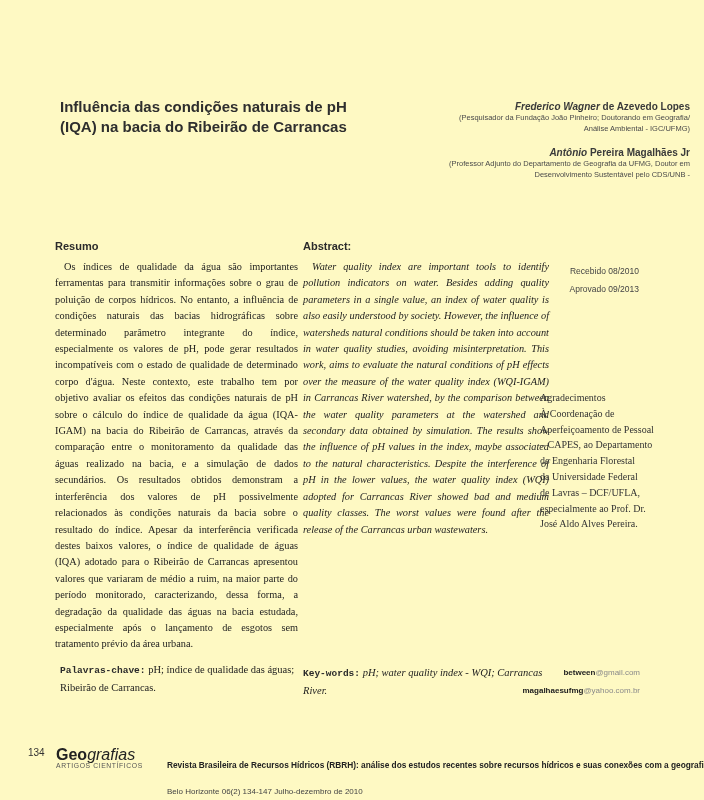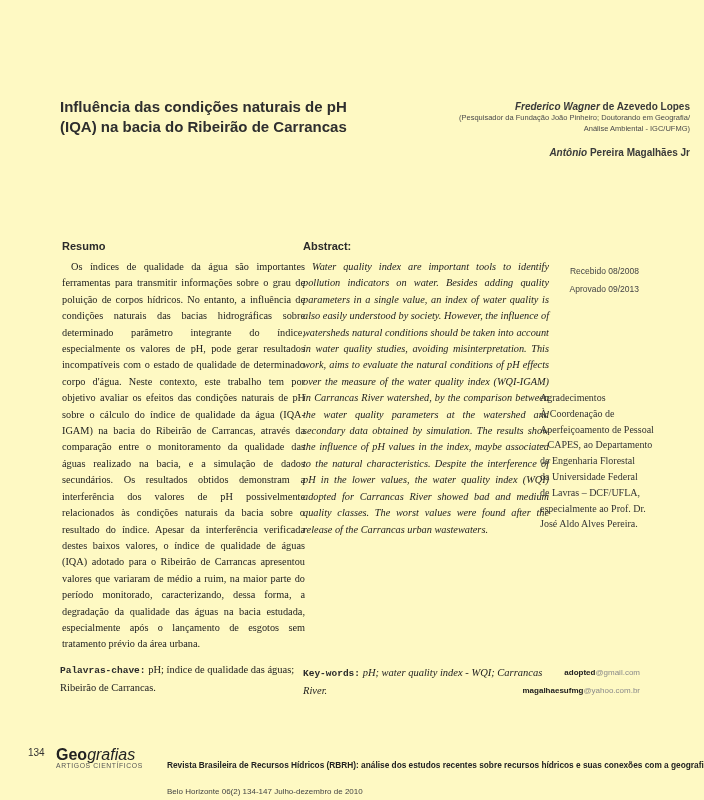--- a/index.html
+++ b/index.html
@@ -24,21 +24,21 @@
   .authors-block { position:absolute; right:14px; top:101px; width:360px; text-align:right; }
   .author { margin-bottom:13px; }
   .author-name { font-size:10px; line-height:12px; font-weight:600; color:#3a3a3a; }
   .author-name .first { font-style:italic; }
   .author-aff { font-size:7.5px; line-height:10.5px; color:#4a4a4a; }
   
   .col-heading {
     font-size:11px; font-weight:700; color:#2b2b2b;
     margin-bottom:7px; font-family:"Liberation Sans", sans-serif;
   }
-  .resumo-col { position:absolute; left:62px; top:240px; width:243px; }
+  .resumo-col { position:absolute; left:55px; top:240px; width:243px; }
   .abstract-col { position:absolute; left:303px; top:240px; width:246px; }
   .body-text {
     font-family:"Liberation Serif", serif;
     font-size:10.3px; line-height:16.4px;
     text-align:justify; text-indent:9px; color:#1c1c1c;
   }
   .abstract-col .body-text { font-style:italic; }
   
   .dates-block {
     position:absolute; right:65px; top:262px; text-align:right;
@@ -99,56 +99,60 @@
   <div class="authors-block">
     <div class="author">
       <div class="author-name"><span class="first">Frederico Wagner</span><span> de Azevedo Lopes</span></div>
       <div class="author-aff">
         <div>(Pesquisador da Fundação João Pinheiro; Doutorando em Geografia/</div>
         <div>Análise Ambiental - IGC/UFMG)</div>
       </div>
     </div>
     <div class="author">
       <div class="author-name"><span class="first">Antônio</span><span> Pereira Magalhães Jr</span></div>
+      <div class="author-aff">
+        <div>(Professor Adjunto do Departamento de Geografia da UFMG, Doutor em</div>
+        <div>Desenvolvimento Sustentável pelo CDS/UNB -</div>
+      </div>
     </div>
   </div>
 
   <section class="resumo-col">
     <h2 class="col-heading">Resumo</h2>
     <p class="body-text">Os índices de qualidade da água são importantes ferramentas para transmitir informações sobre o grau de poluição de corpos hídricos. No entanto, a influência de condições naturais das bacias hidrográficas sobre determinado parâmetro integrante do índice, especialmente os valores de pH, pode gerar resultados incompatíveis com o estado de qualidade de determinado corpo d'água. Neste contexto, este trabalho tem por objetivo avaliar os efeitos das condições naturais de pH sobre o cálculo do índice de qualidade da água (IQA-IGAM) na bacia do Ribeirão de Carrancas, através da comparação entre o monitoramento da qualidade das águas realizado na bacia, e a simulação de dados secundários. Os resultados obtidos demonstram a interferência dos valores de pH possivelmente relacionados às condições naturais da bacia sobre o resultado do índice. Apesar da interferência verificada destes baixos valores, o índice de qualidade de águas (IQA) adotado para o Ribeirão de Carrancas apresentou valores que variaram de médio a ruim, na maior parte do período monitorado, caracterizando, dessa forma, a degradação da qualidade das águas na bacia estudada, especialmente após o lançamento de esgotos sem tratamento prévio da área urbana.</p>
   </section>
 
   <section class="abstract-col">
     <h2 class="col-heading">Abstract:</h2>
     <p class="body-text">Water quality index are important tools to identify pollution indicators on water. Besides adding quality parameters in a single value, an index of water quality is also easily understood by society. However, the influence of watersheds natural conditions should be taken into account in water quality studies, avoiding misinterpretation. This work, aims to evaluate the natural conditions of pH effects over the measure of the water quality index (WQI-IGAM) in Carrancas River watershed, by the comparison between the water quality parameters at the watershed and secondary data obtained by simulation. The results show the influence of pH values in the index, maybe associated to the natural characteristics. Despite the interference of pH in the lower values, the water quality index (WQI) adopted for Carrancas River showed bad and medium quality classes. The worst values were found after the release of the Carrancas urban wastewaters.</p>
   </section>
 
   <div class="dates-block">
-    <div>Recebido 08/2008</div>
+    <div>Recebido 08/2010</div>
     <div>Aprovado 09/2013</div>
   </div>
 
   <aside class="ack-block">
     <div>Agradecimentos</div>
     <div>À Coordenação de</div>
     <div>Aperfeiçoamento de Pessoal</div>
     <div>– CAPES, ao Departamento</div>
     <div>de Engenharia Florestal</div>
     <div>da Universidade Federal</div>
     <div>de Lavras – DCF/UFLA,</div>
     <div>especialmente ao Prof. Dr.</div>
     <div>José Aldo Alves Pereira.</div>
   </aside>
 
   <div class="palavras-block"><span class="kw-label">Palavras-chave:</span><span class="kw-text"> pH; índice de qualidade das águas; Ribeirão de Carrancas.</span></div>
 
   <div class="keywords-block"><span class="kw-label">Key-words:</span><span class="kw-text"> pH; water quality index - WQI; Carrancas River.</span></div>
 
   <div class="emails-block">
-    <div><span class="email-user">adopted</span><span class="email-domain">@gmail.com</span></div>
+    <div><span class="email-user">between</span><span class="email-domain">@gmail.com</span></div>
     <div><span class="email-user">magalhaesufmg</span><span class="email-domain">@yahoo.com.br</span></div>
   </div>
 
   <footer>
     <div class="footer-pagenum">134</div>
     <div class="footer-brand"><span class="bold">Geo</span><span class="ital">grafias</span></div>
     <div class="footer-section">ARTIGOS CIENTÍFICOS</div>
     <div class="footer-issue">Belo Horizonte 06(2) 134-147 Julho-dezembro de 2010</div>
     <div class="footer-journal">Revista Brasileira de Recursos Hídricos (RBRH): análise dos estudos recentes sobre recursos hídricos e suas conexões com a geografia física</div>
   </footer>

